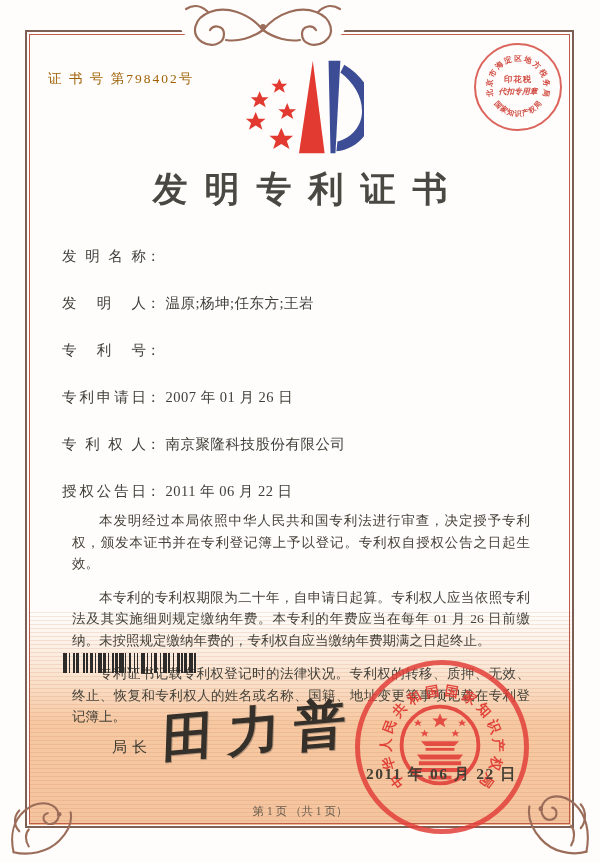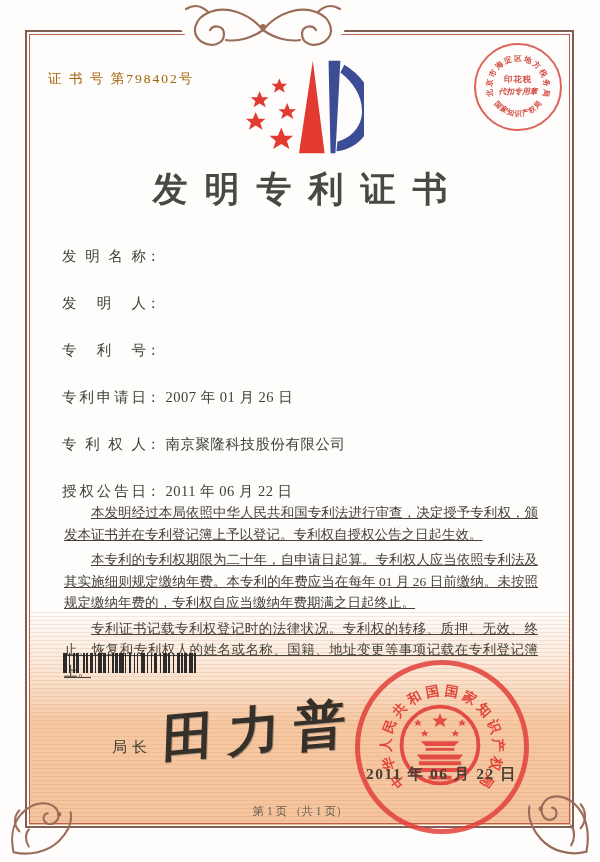--- a/index.html
+++ b/index.html
@@ -39,21 +39,21 @@
   
   .fields{position:absolute;left:62px;top:246px;right:40px;display:flex;flex-direction:column;gap:27px;
           font-size:14.5px;line-height:20px;color:#403e38;z-index:2;}
   .frow{display:flex;align-items:baseline;}
   .flabel{width:84px;text-align:justify;text-align-last:justify;flex:none;}
   .fcolon{flex:none;margin-right:5px;}
   .fvalue{letter-spacing:.5px;}
   
   .paras{position:absolute;left:60px;top:498px;width:482px;z-index:2;
          font-size:13.5px;line-height:21.5px;text-align:justify;color:#45423a;}
-  .paras p{margin:4px;text-indent:2em;text-decoration:underline;}
+  .paras p{margin:12px;text-indent:2em;}
   
   .barcode{position:absolute;left:63px;top:653px;height:20px;display:flex;align-items:stretch;z-index:3;}
   .barcode i{display:block;background:#2d2b29;}
   
   .sig-label{position:absolute;left:112px;top:738px;font-size:15px;letter-spacing:5px;color:#3d382f;z-index:4;}
   .sig-name{position:absolute;left:162px;top:696px;z-index:4;font-size:52px;font-weight:700;color:#35302a;
             letter-spacing:14px;transform:rotate(-5deg) skewX(-7deg);white-space:nowrap;
             text-shadow:1px 1px 0 rgba(53,48,42,.35);}
   
   .seal{position:absolute;left:355px;top:660px;width:164px;height:164px;border-radius:50%;
@@ -140,20 +140,21 @@
   <div class="title">发明专利证书</div>
 
   <div class="fields">
     <div class="frow">
       <span class="flabel">发明名称</span>
         <span class="fcolon">：</span>
     </div>
     <div class="frow">
       <span class="flabel">发明人</span>
         <span class="fcolon">：</span>
+        <span class="fvalue">温原;杨坤;任东方;王岩</span>
     </div>
     <div class="frow">
       <span class="flabel">专利号</span>
         <span class="fcolon">：</span>
     </div>
     <div class="frow">
       <span class="flabel">专利申请日</span>
         <span class="fcolon">：</span>
         <span class="fvalue">2007 年 01 月 26 日</span>
     </div>

